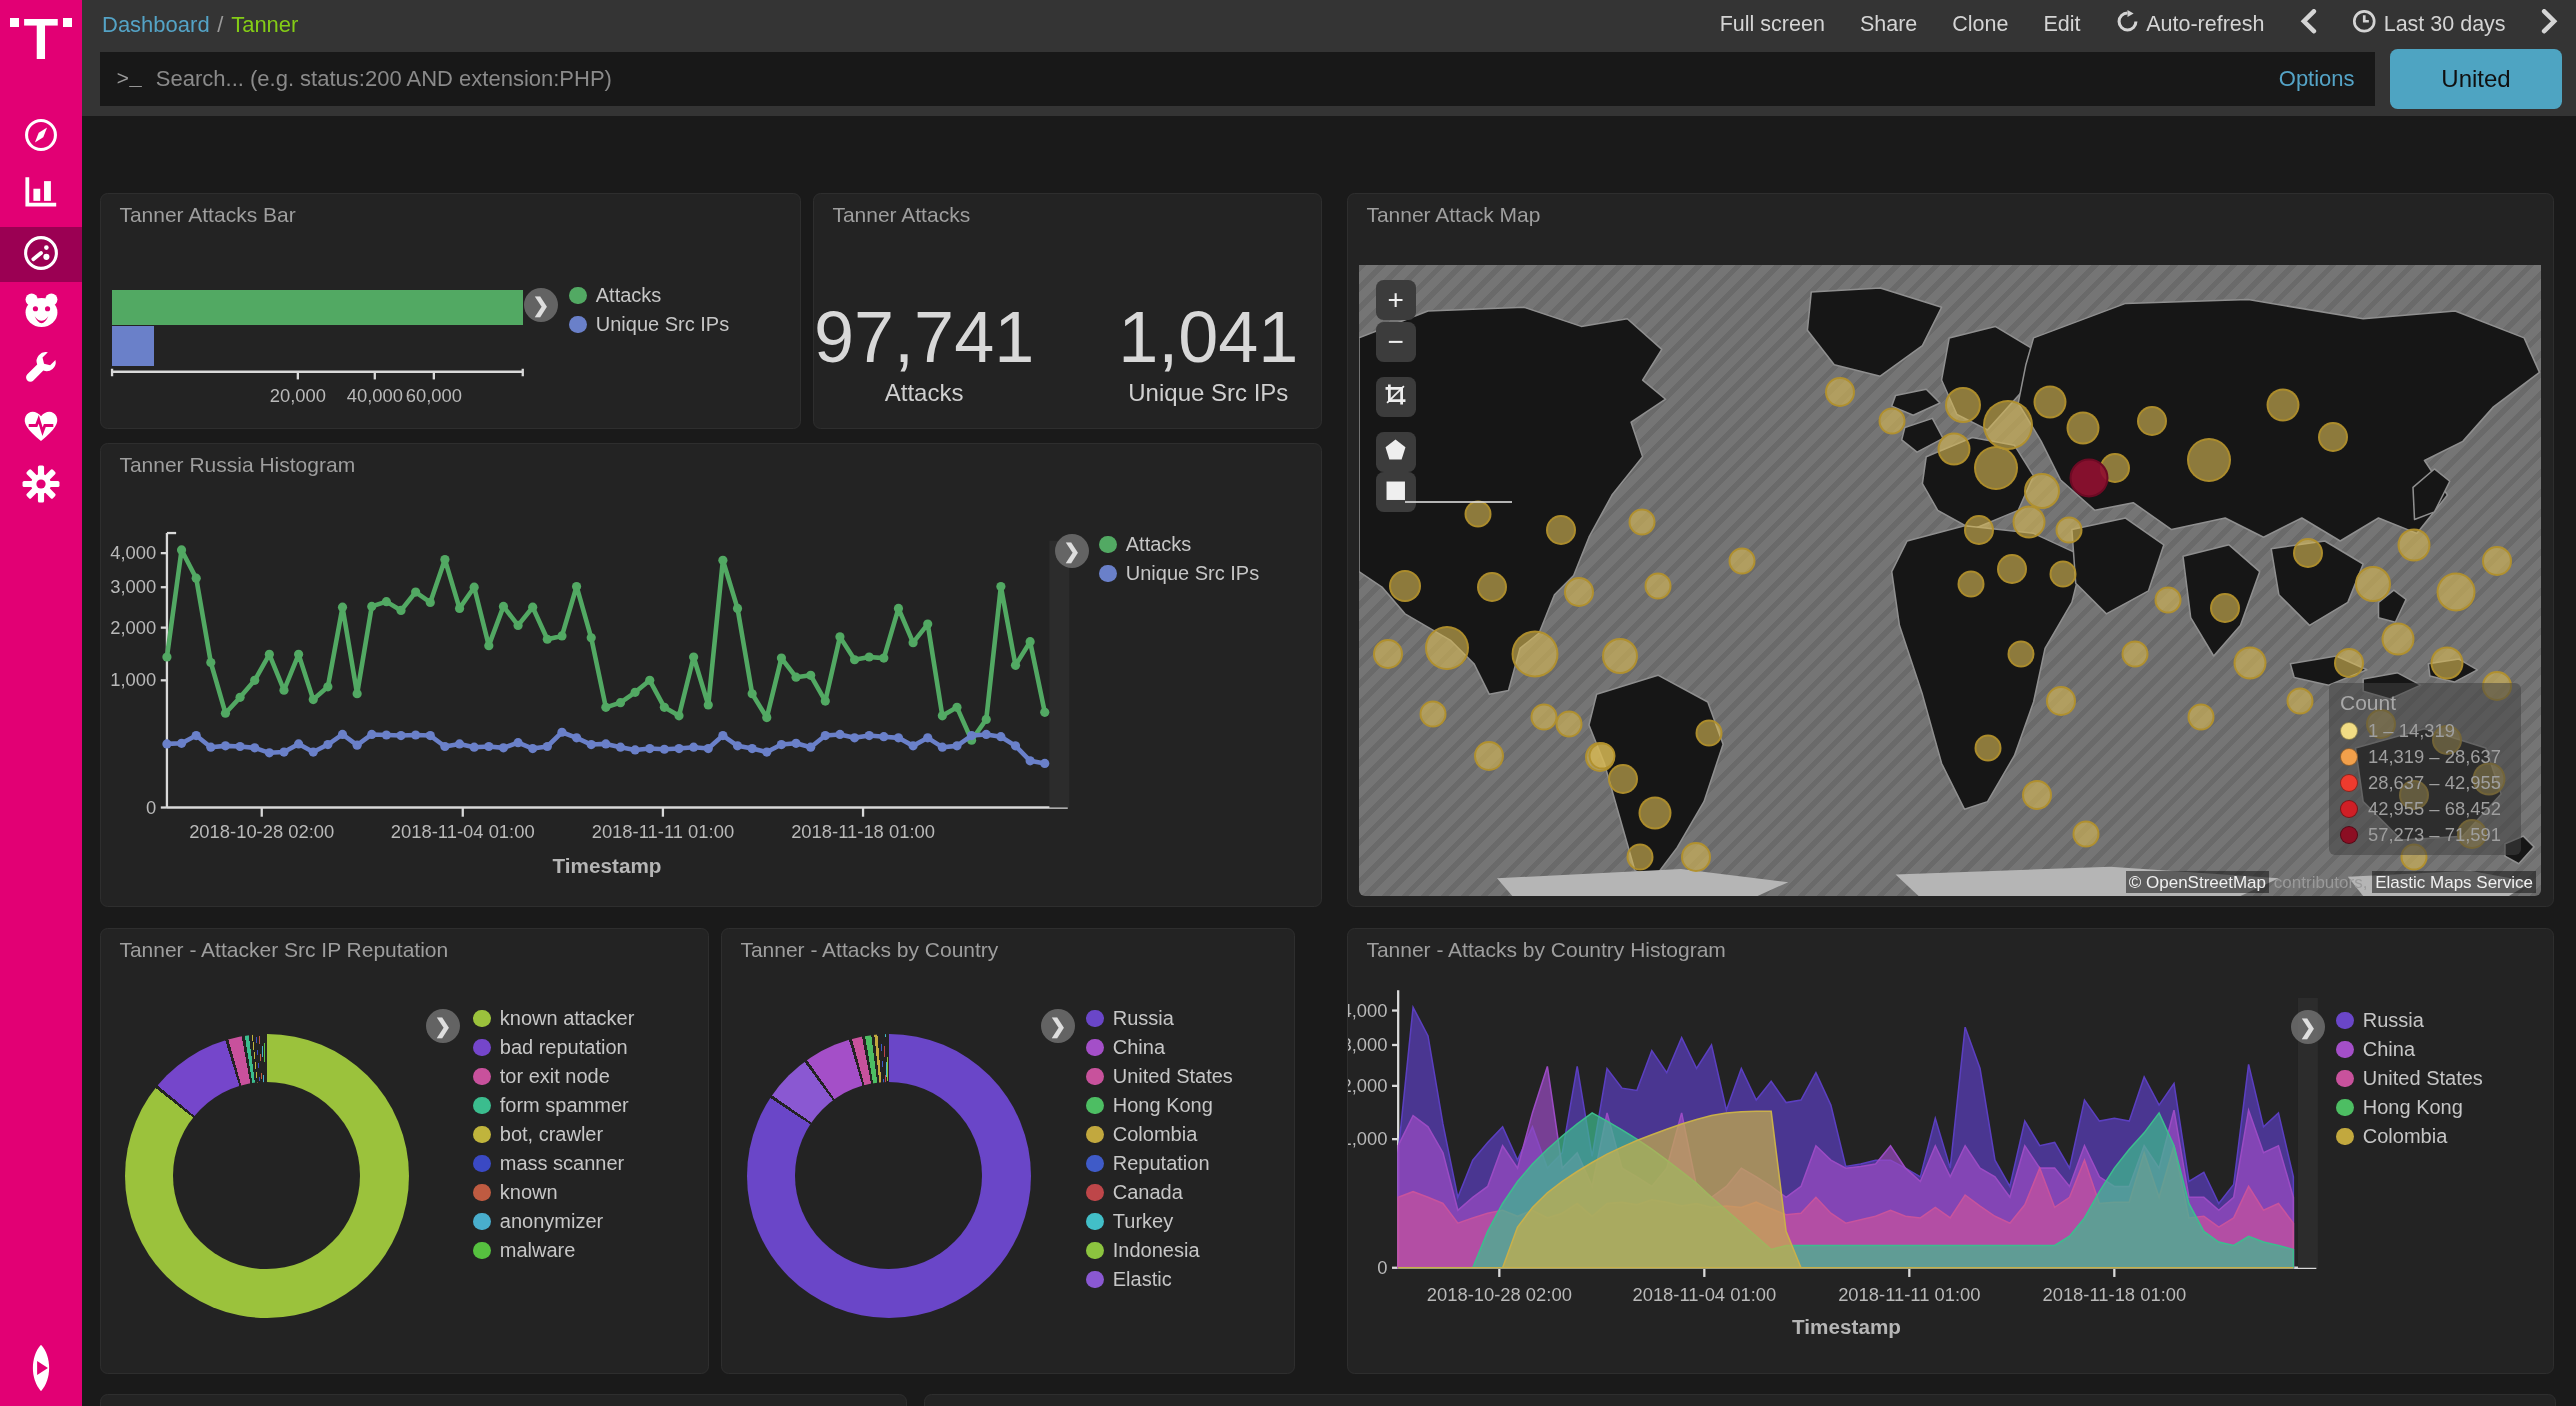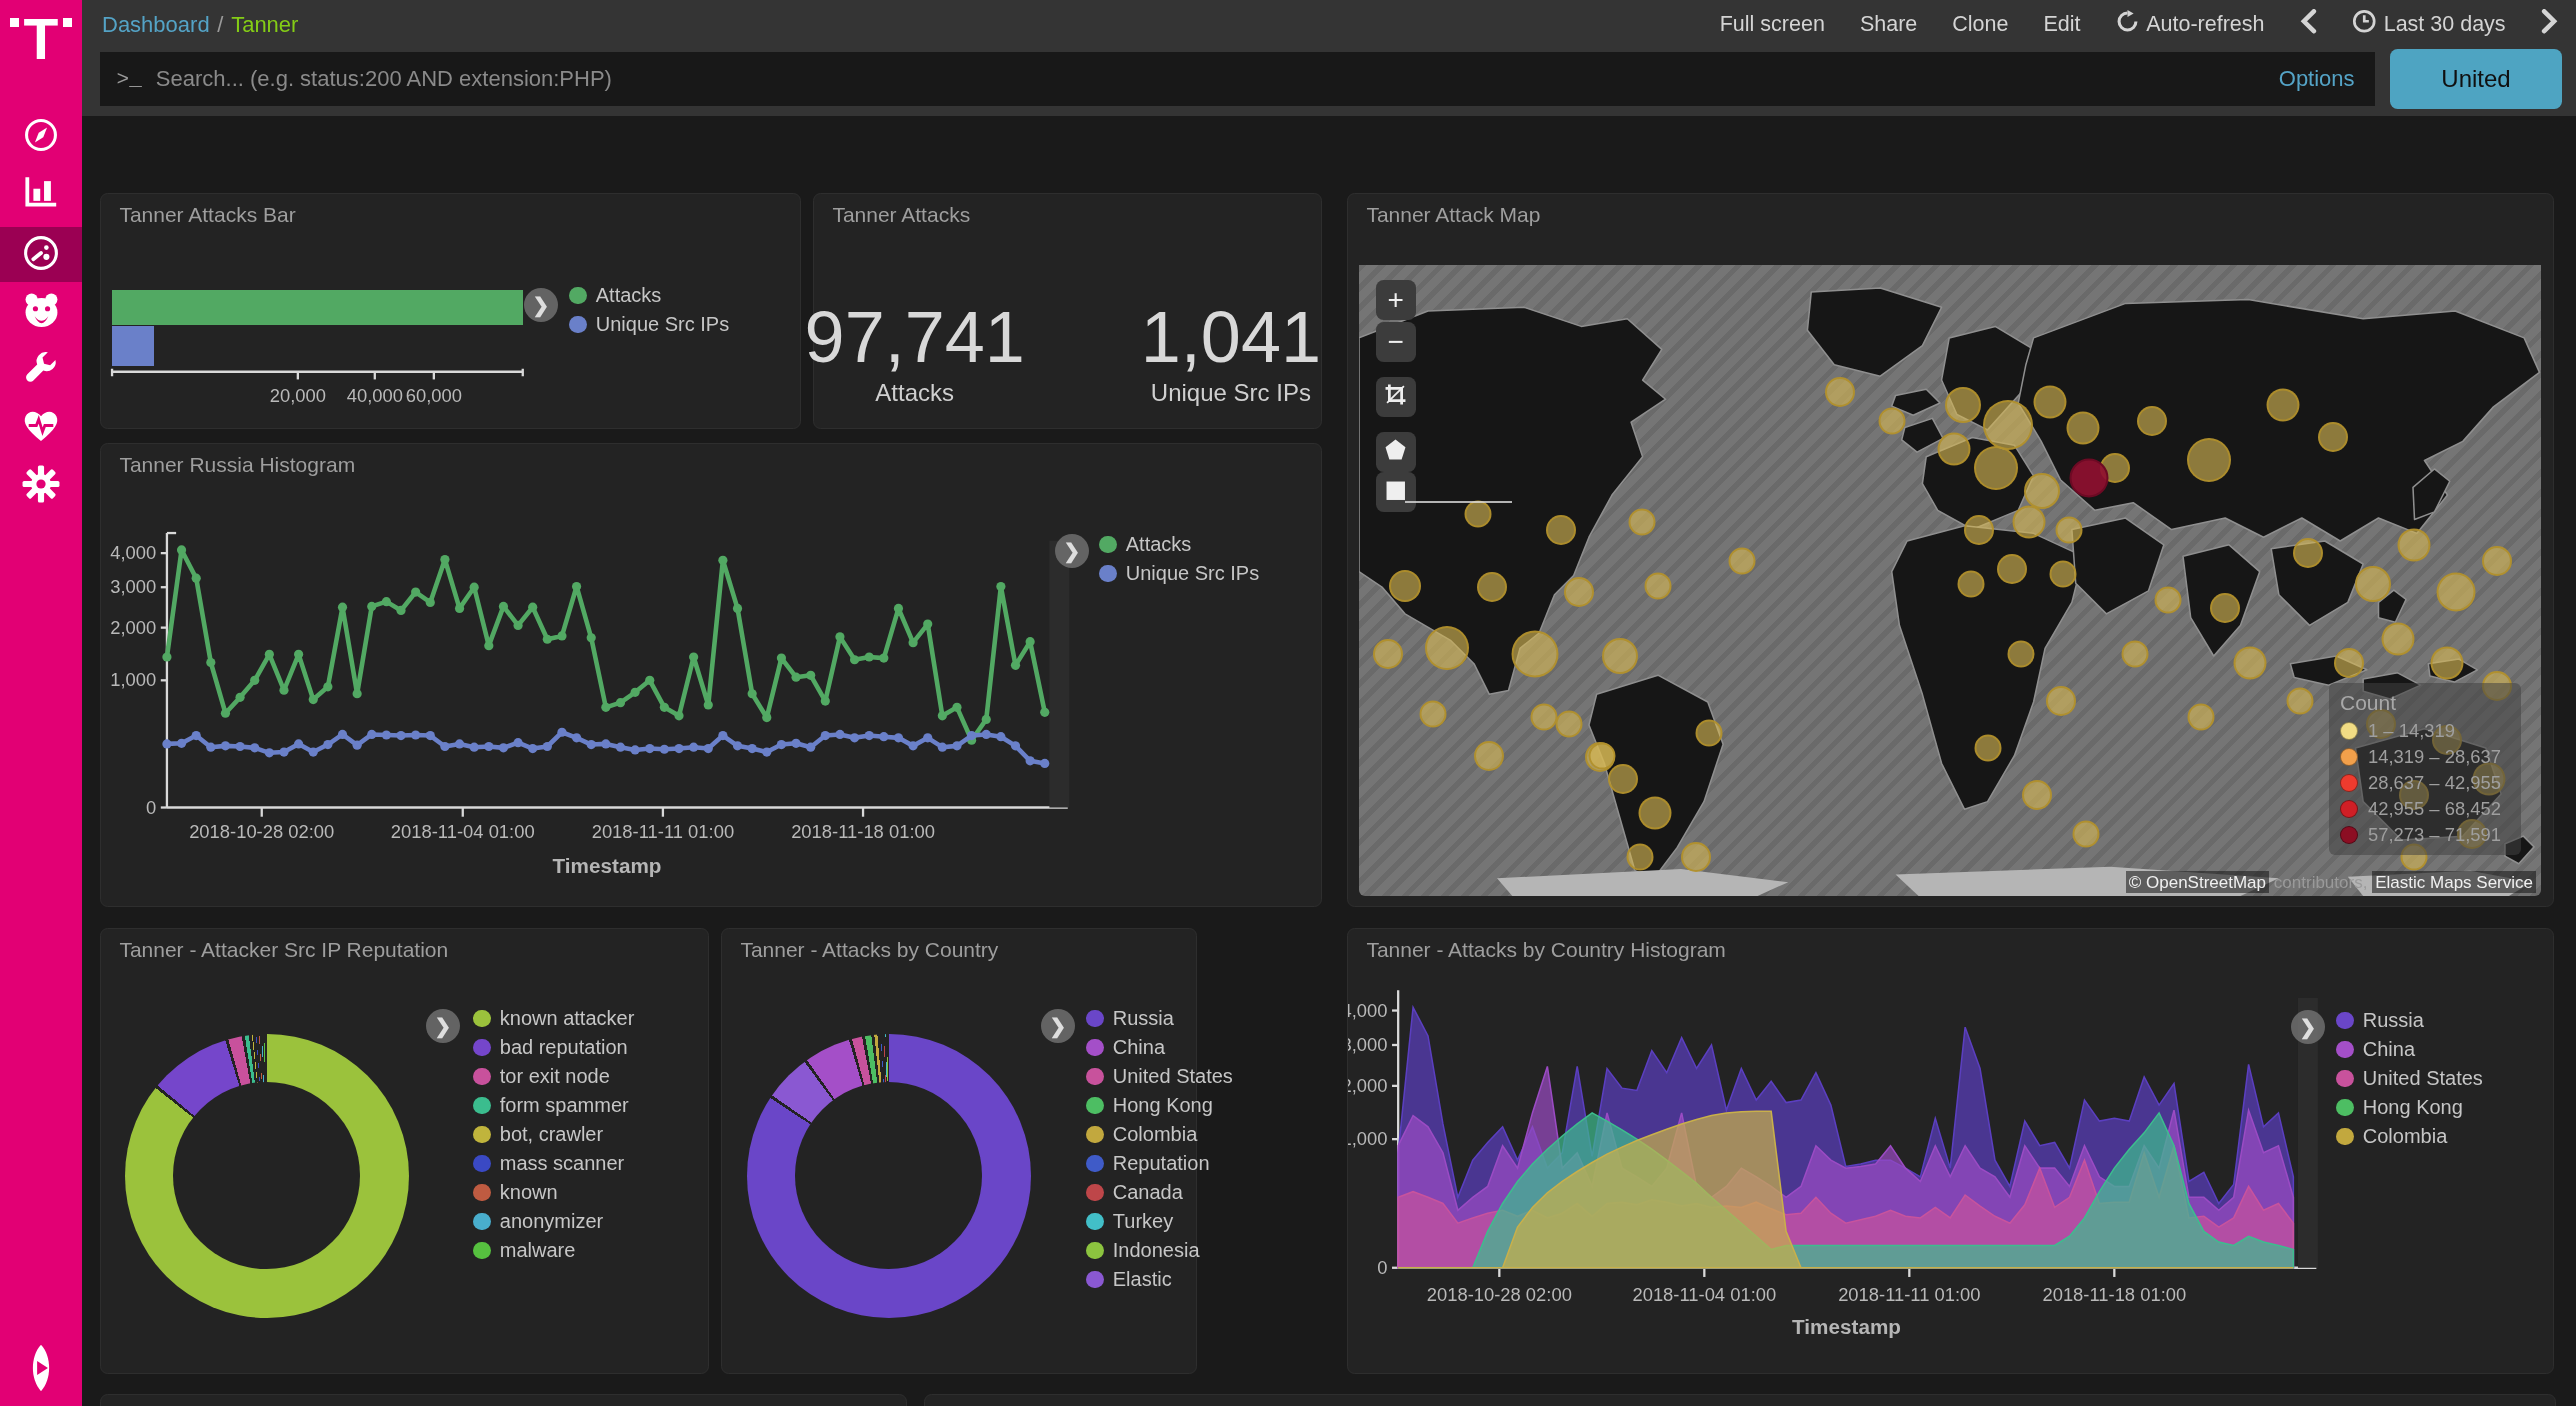--- a/index.html
+++ b/index.html
@@ -33,21 +33,21 @@
   .panel{position:absolute;background:#232323;border:1.5px solid #2e2e2e;border-radius:7.7px;box-sizing:border-box;}
   .ptitle{position:absolute;left:18.4px;top:9.2px;margin:0;font-size:21px;font-weight:normal;color:#9e9e9e;}
   svg text{font-family:"Liberation Sans",sans-serif;}
   
   .legend{position:absolute;}
   .legend-row{display:flex;align-items:center;height:29px;}
   .legend-dot{width:17.6px;height:17.6px;border-radius:50%;margin-right:9.2px;flex:0 0 auto;}
   .legend-label{font-size:20px;color:#c6c6c6;white-space:nowrap;}
   .expand-ico{position:absolute;width:34px;height:34px;border-radius:50%;background:#6f6f6f;color:#fff;display:flex;align-items:center;justify-content:center;font-size:20px;font-weight:bold;opacity:.85;}
   
-  #metric-wrap{position:absolute;left:0;top:107px;width:100%;display:flex;justify-content:flex-end;gap:116px;}
+  #metric-wrap{position:absolute;left:0;top:107px;width:100%;display:flex;justify-content:flex-start;gap:84px;}
   .metric-item{text-align:center;}
   .metric-value{font-size:72px;font-weight:500;color:#d8d8d8;line-height:1;}
   .metric-label{font-size:24px;color:#cfcfcf;margin-top:6.1px;}
   
   #bar-area{position:absolute;left:0;top:0;width:100%;height:100%;}
   .hbar{position:absolute;left:10.7px;}
   
   #map{position:absolute;left:10.7px;top:71px;width:1182px;height:631px;background:#757575;overflow:hidden;border-radius:0 0 6.1px 6.1px;
        background-image:repeating-linear-gradient(135deg, rgba(40,40,40,.14) 0 5.4px, rgba(0,0,0,0) 5.4px 14px);}
   .map-circle{position:absolute;border-radius:50%;transform:translate(-50%,-50%);background:rgba(214,184,84,.62);border:2.3px solid rgba(176,143,42,.9);}
@@ -611,21 +611,21 @@
           <span class="legend-label">anonymizer</span>
         </div>
         <div class="legend-row">
           <span class="legend-dot" style="background: rgb(86, 193, 63);"></span>
           <span class="legend-label">malware</span>
         </div>
       </div>
     <div class="expand-ico" style="left:325px;top:80px">❯</div>
   </section>
 
-  <section class="panel" style="left:721px;top:928px;width:476px;height:446px">
+  <section class="panel" style="left:721px;top:928px;width:574px;height:446px">
     <h3 class="ptitle">Tanner - Attacks by Country</h3>
     <div class="donut" id="donut2" style="left: 24.5px; top: 105px; width: 284px; height: 284px; background: conic-gradient(rgb(106, 70, 200) 0deg, rgb(106, 70, 200) 303.3deg, rgb(35, 35, 35) 303.3deg, rgb(35, 35, 35) 304.56deg, rgb(138, 88, 210) 304.56deg, rgb(138, 88, 210) 323.46deg, rgb(35, 35, 35) 323.46deg, rgb(35, 35, 35) 324.72deg, rgb(164, 79, 200) 324.72deg, rgb(164, 79, 200) 343.62deg, rgb(35, 35, 35) 343.62deg, rgb(35, 35, 35) 344.88deg, rgb(200, 82, 156) 344.88deg, rgb(200, 82, 156) 349.02deg, rgb(35, 35, 35) 349.02deg, rgb(35, 35, 35) 350.28deg, rgb(77, 190, 99) 350.28deg, rgb(77, 190, 99) 352.8deg, rgb(35, 35, 35) 352.8deg, rgb(35, 35, 35) 354.06deg, rgb(194, 168, 62) 354.06deg, rgb(194, 168, 62) 355.32deg, rgb(35, 35, 35) 355.32deg, rgb(35, 35, 35) 356.58deg, rgb(63, 91, 200) 356.58deg, rgb(63, 91, 200) 356.76deg, rgb(35, 35, 35) 356.76deg, rgb(35, 35, 35) 357.84deg, rgb(190, 70, 73) 357.84deg, rgb(190, 70, 73) 358.02deg, rgb(35, 35, 35) 358.02deg, rgb(35, 35, 35) 358.56deg, rgb(66, 191, 200) 358.56deg, rgb(66, 191, 200) 358.74deg, rgb(35, 35, 35) 358.74deg, rgb(35, 35, 35) 359.1deg, rgb(140, 196, 63) 359.1deg, rgb(140, 196, 63) 359.28deg, rgb(35, 35, 35) 359.28deg, rgb(35, 35, 35) 359.46deg, rgb(35, 35, 35) 359.46deg, rgb(35, 35, 35) 360deg);">
         <div class="donut-hole" style="width: 187px; height: 187px; left: 48px; top: 48px;"></div>
       </div>
     <div class="legend" id="donut2-legend" style="left:364px;top:75px">
         <div class="legend-row">
           <span class="legend-dot" style="background: rgb(106, 70, 200);"></span>
           <span class="legend-label">Russia</span>
         </div>
         <div class="legend-row">

